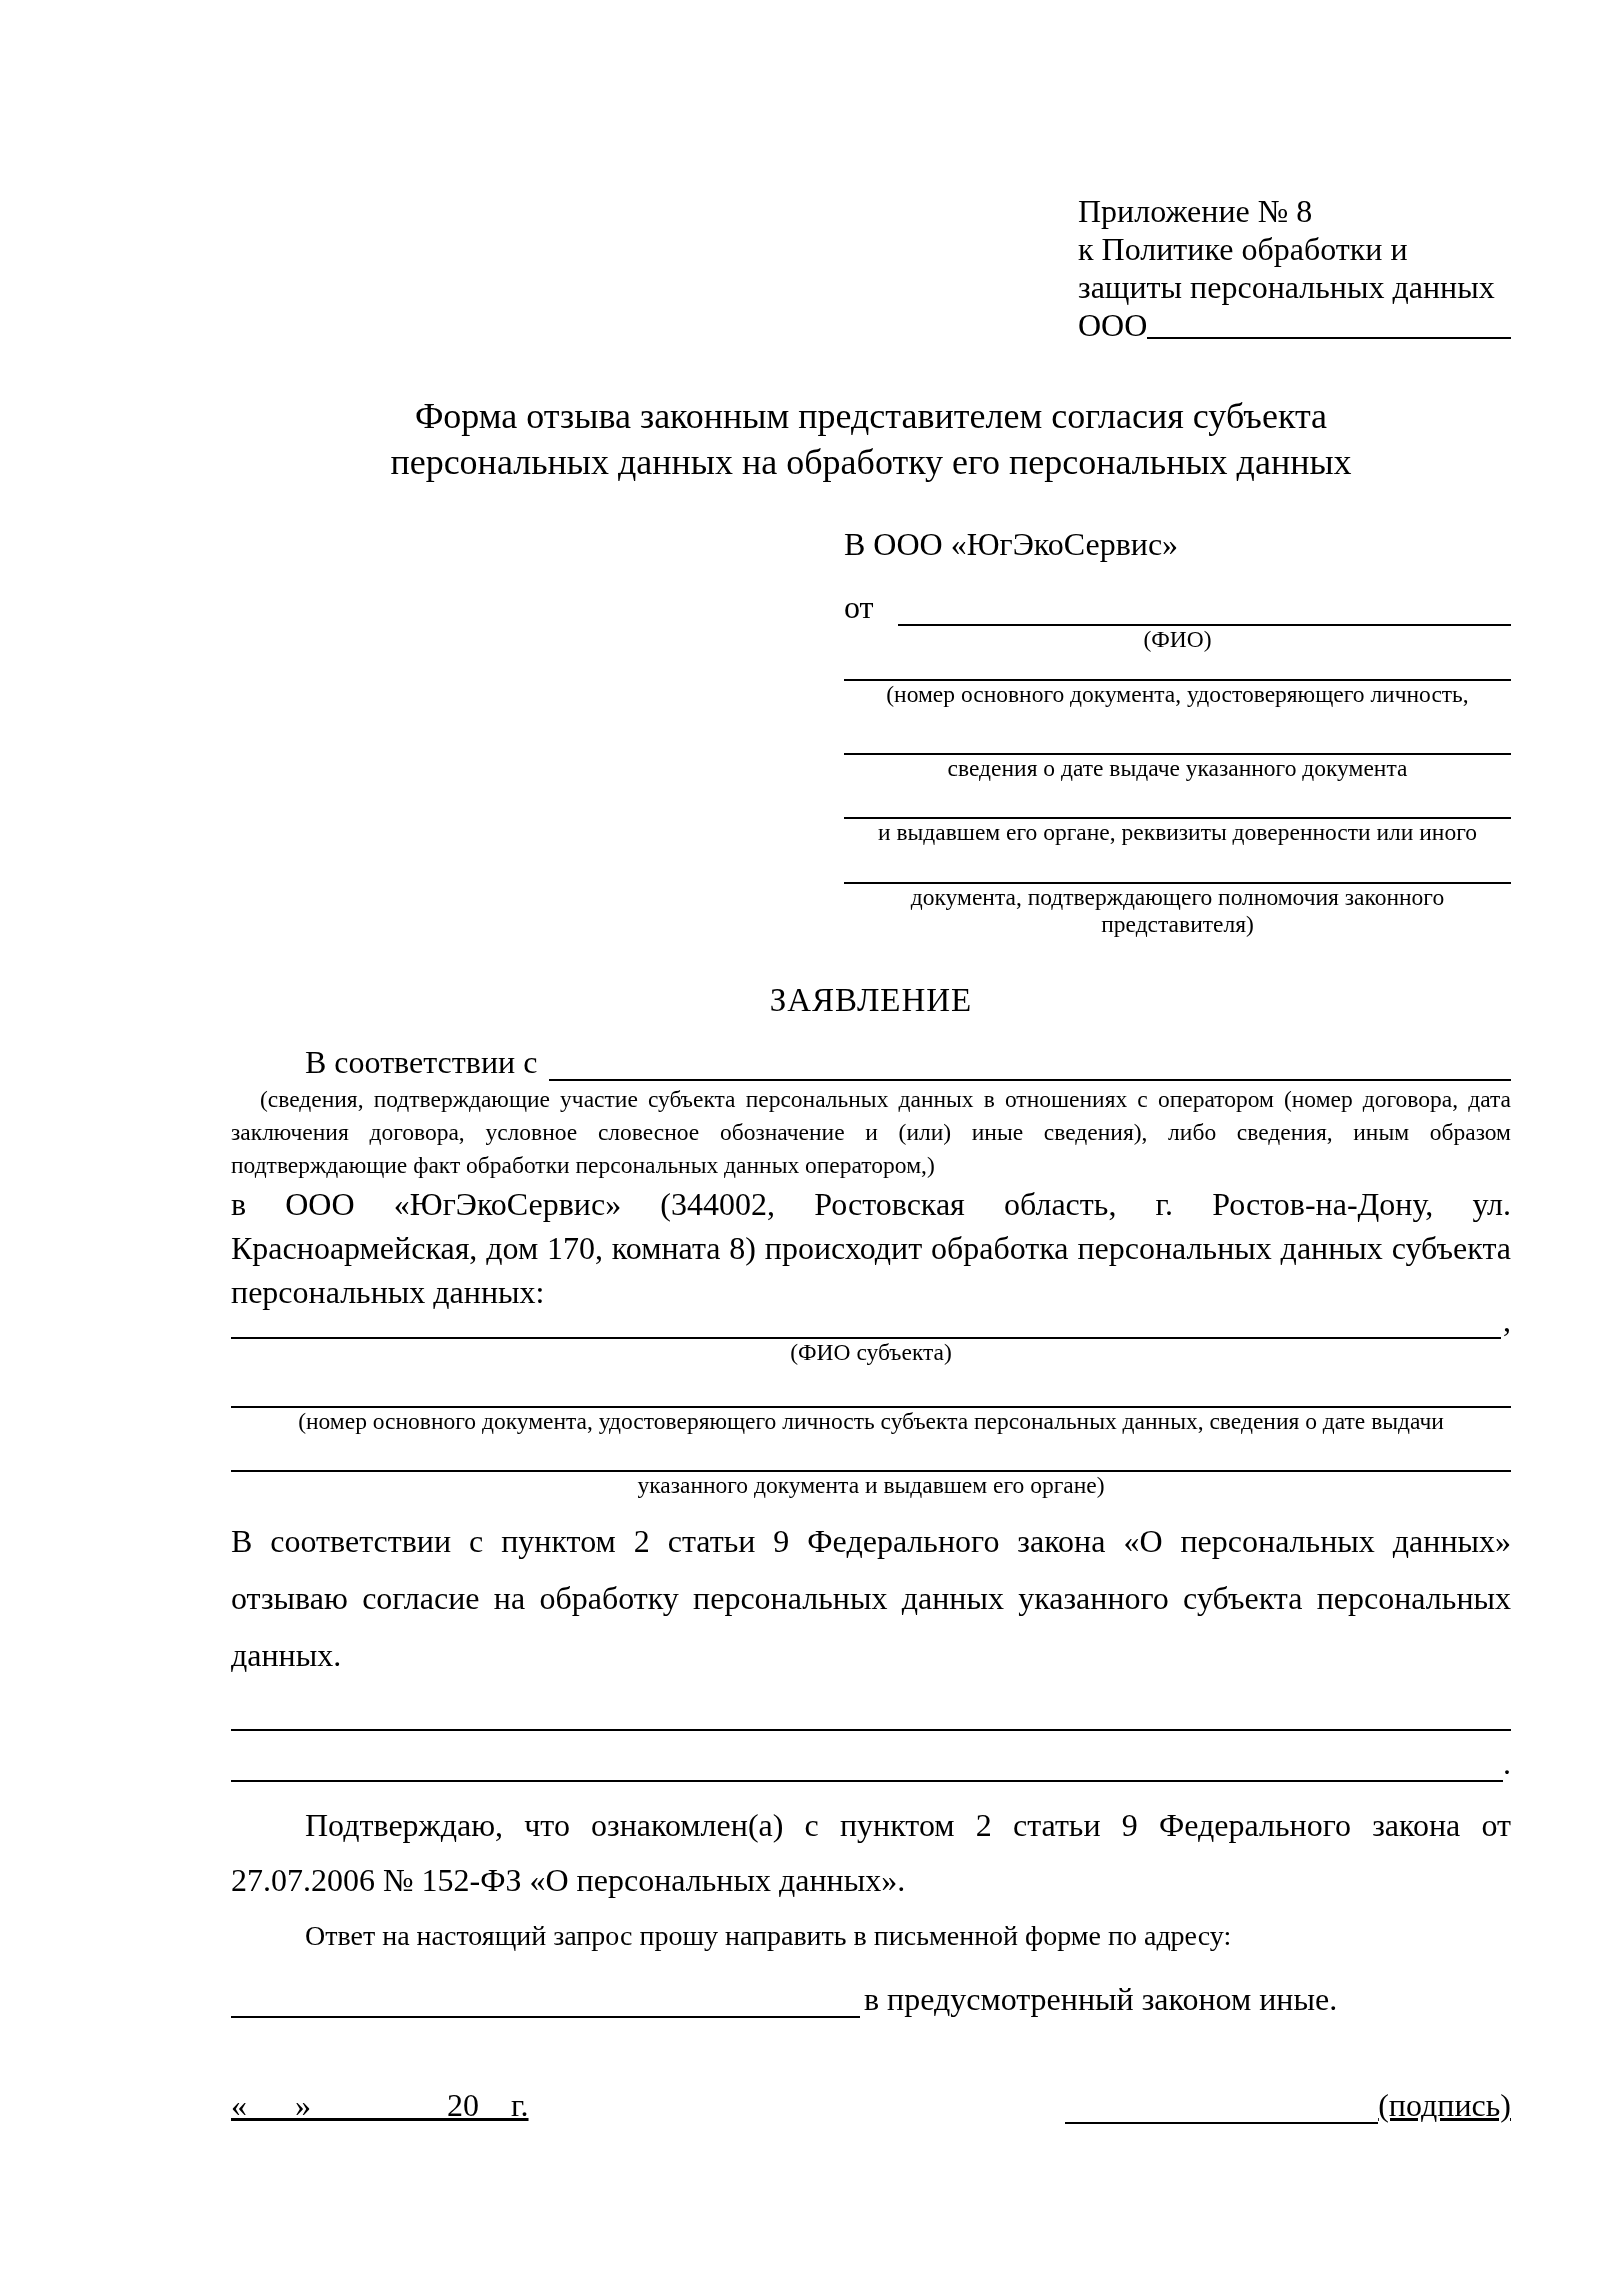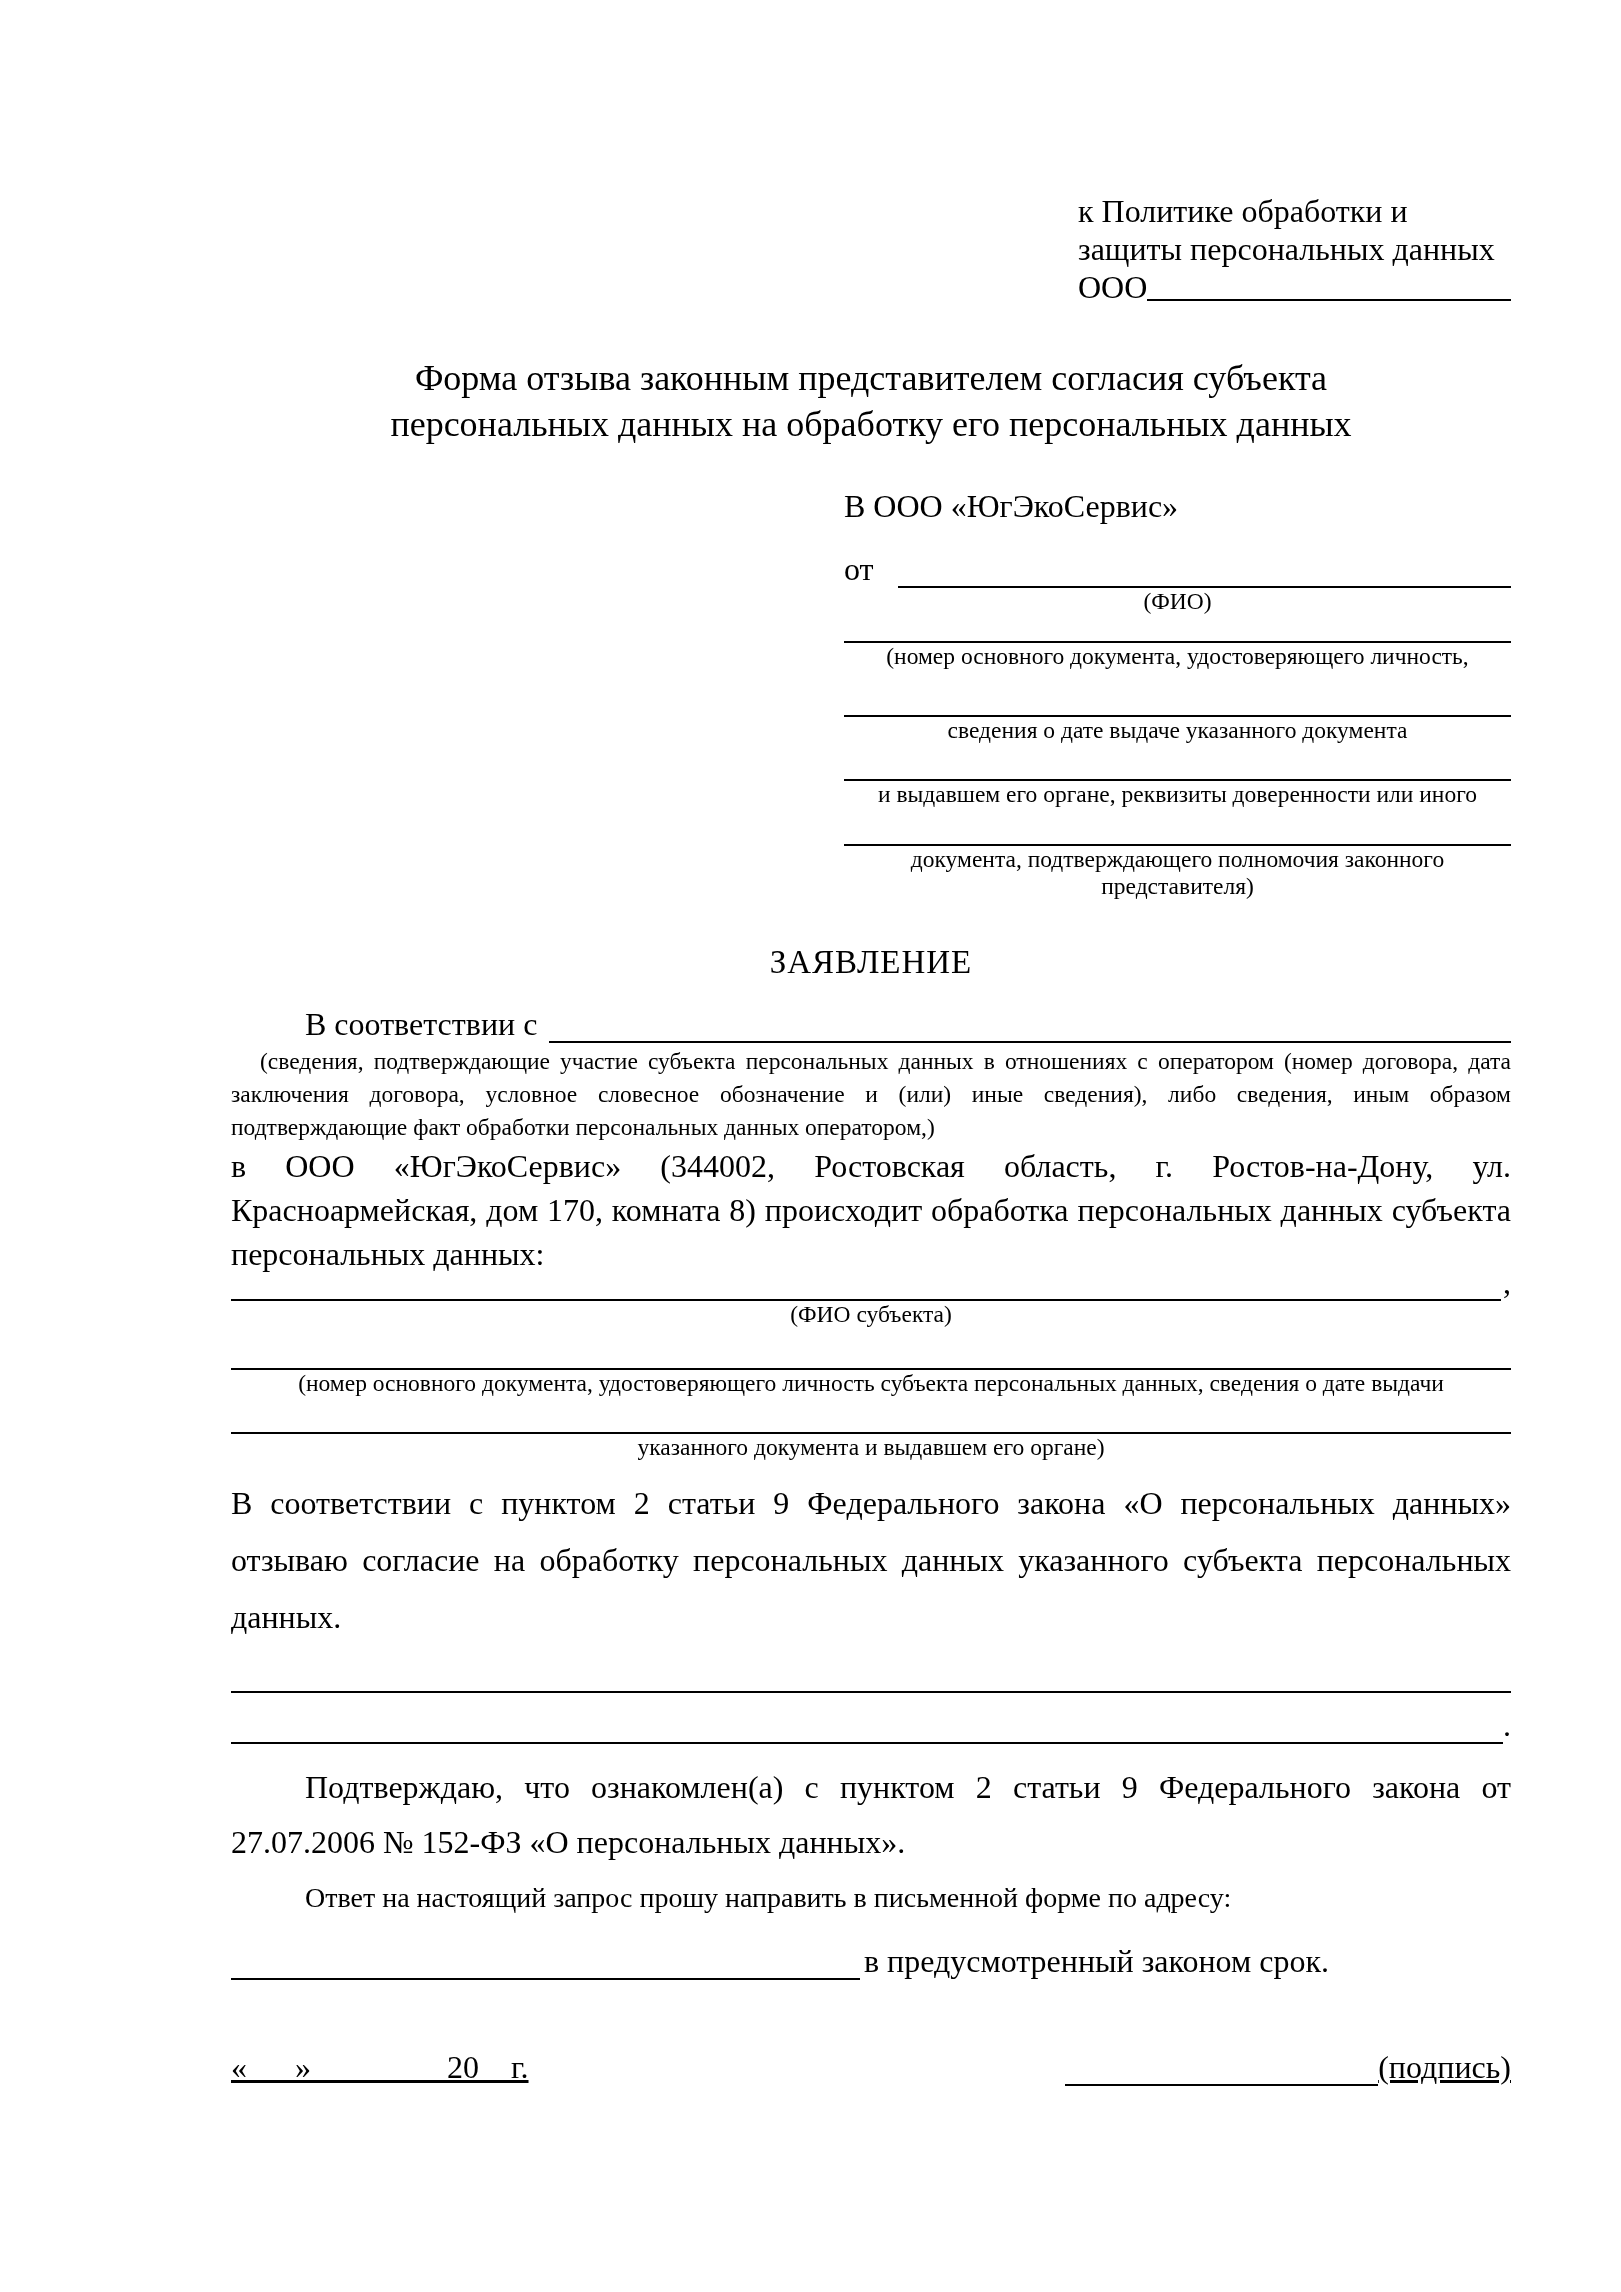--- a/index.html
+++ b/index.html
@@ -125,20 +125,21 @@
     text-decoration: underline;
   }
   .sig-block { display: flex; align-items: flex-end; width: 446px; }
 </style>
 </head>
 <body>
 
 <div class="page">
 
   <div class="annex">
+    <div>Приложение № 8</div>
     <div>к Политике обработки и</div>
     <div>защиты персональных данных</div>
     <div class="annex-ooo-row">
       <span>ООО</span>
       <span class="fill"></span>
     </div>
   </div>
 
   <div class="title">Форма отзыва законным представителем согласия субъекта персональных данных на обработку его персональных данных</div>
 
@@ -186,21 +187,21 @@
   <div class="blank2-row">
     <span class="fill"></span>
     <span class="suffix">.</span>
   </div>
 
   <div class="confirm">Подтверждаю, что ознакомлен(а) с пунктом 2 статьи 9 Федерального закона от 27.07.2006 № 152-ФЗ «О персональных данных».</div>
 
   <div class="reply">Ответ на настоящий запрос прошу направить в письменной форме по адресу:</div>
   <div class="reply-addr-row">
     <span class="addr-fill"></span>
-    <span class="suffix">в предусмотренный законом срок.</span>
+    <span class="suffix">в предусмотренный законом иные.</span>
   </div>
 
   <div class="footer-row">
     <span>«___» ________20__г.</span>
     <span class="sig-block">
       <span class="fill"></span>
       <span>(подпись)</span>
     </span>
   </div>
 

